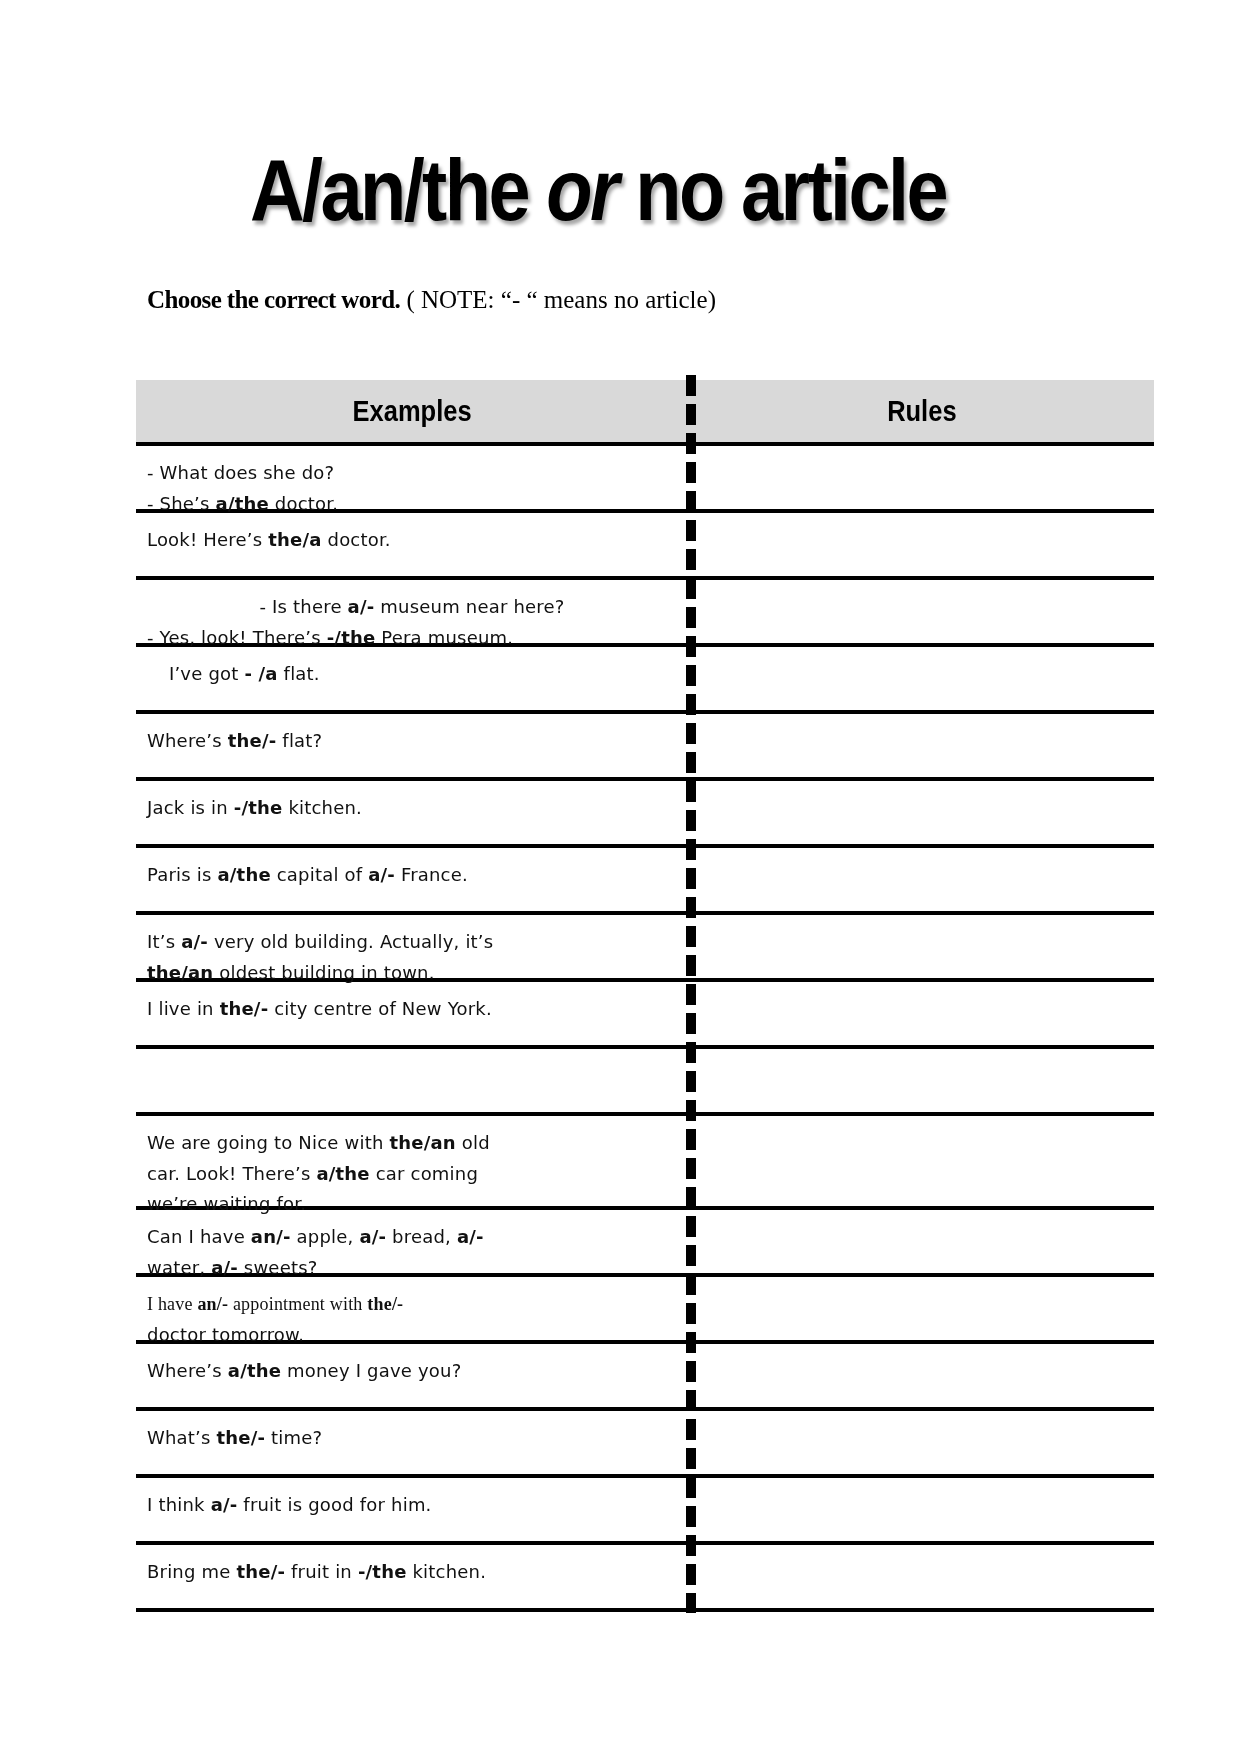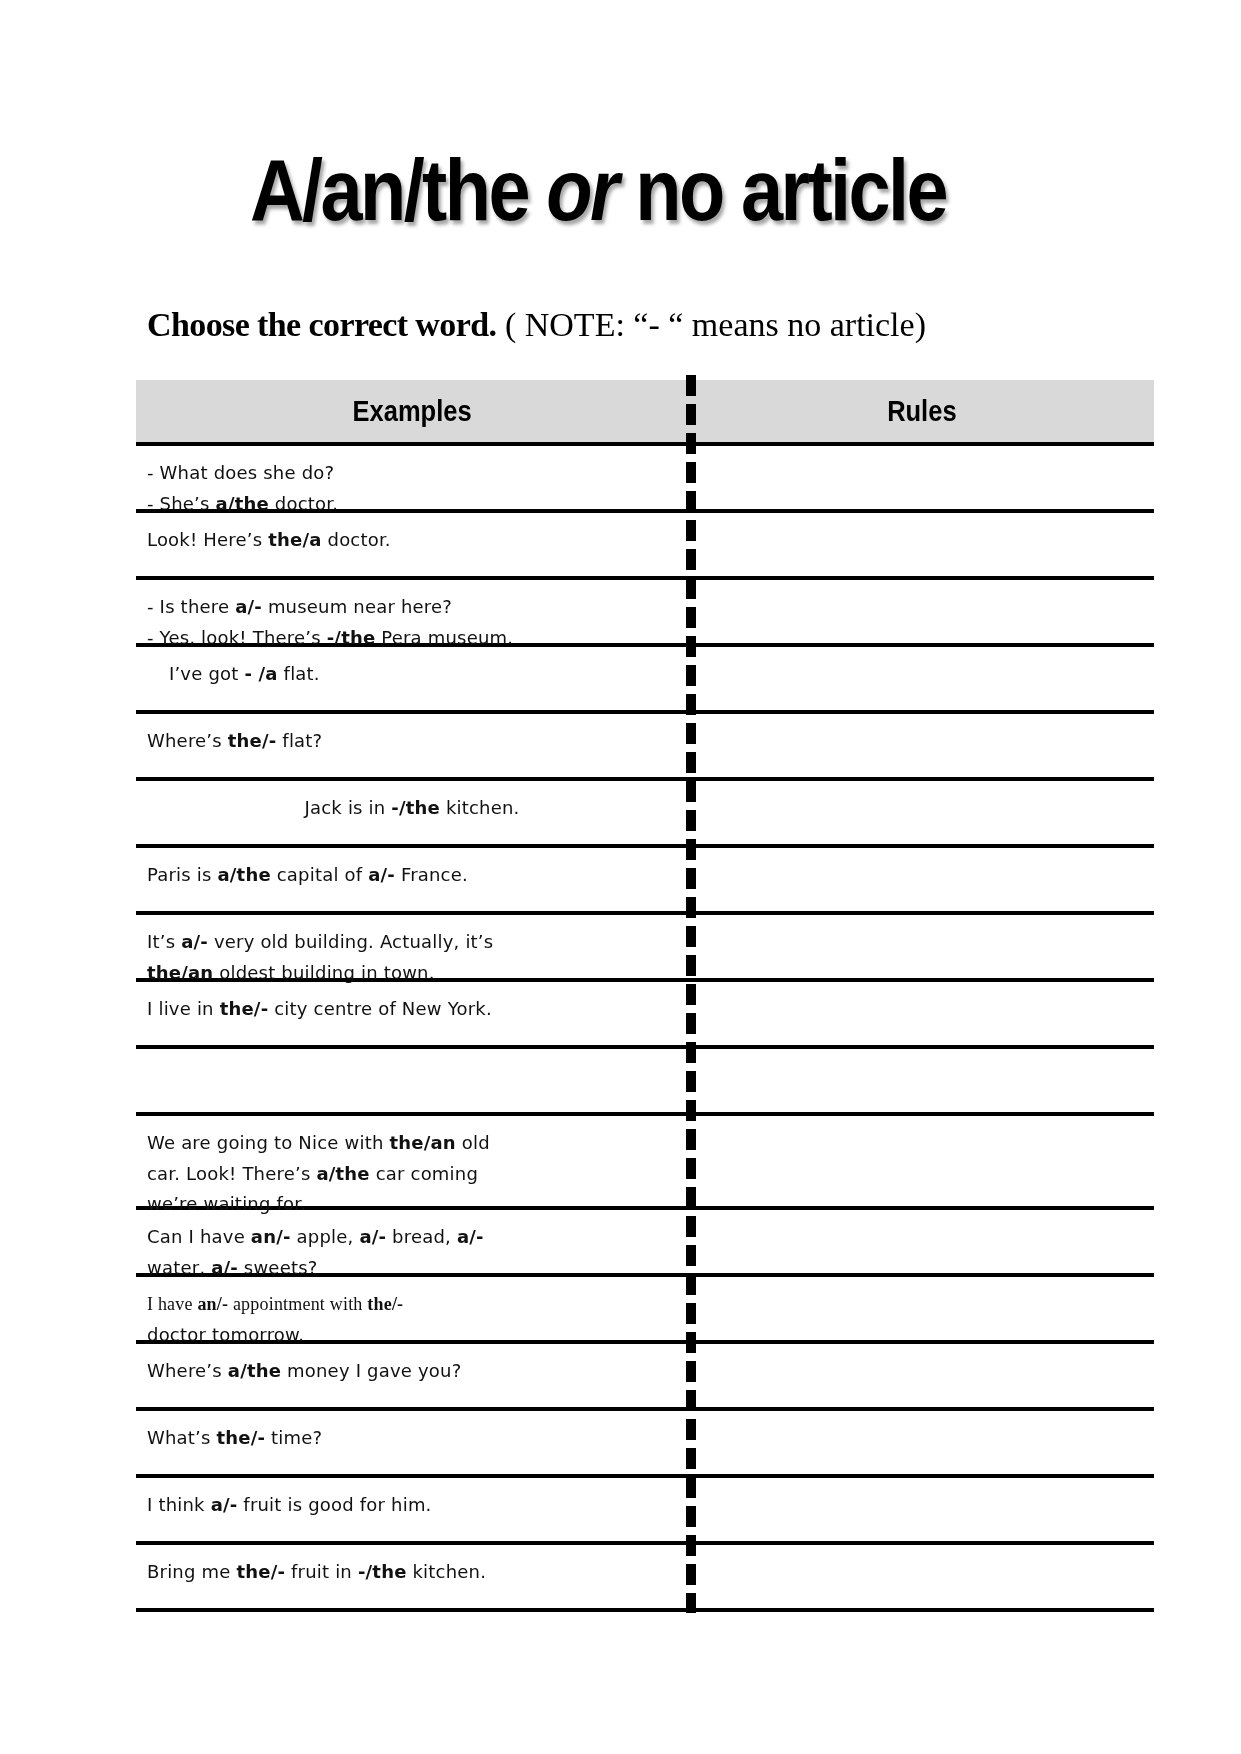--- a/index.html
+++ b/index.html
@@ -6,22 +6,22 @@
   body { width: 1241px; height: 1754px; position: relative; overflow: hidden; color: #000; }
   .title {
     position: absolute; left: 250px; top: 140px; width: 740px; height: 100px;
     font-family: "Liberation Sans", sans-serif; font-weight: bold; font-size: 88px;
     line-height: 100px; white-space: nowrap; letter-spacing: -3px;
     transform: scaleX(0.86); transform-origin: left center;
     text-shadow: 3px 4px 4px rgba(0,0,0,0.35);
   }
   .title .or { font-style: italic; }
   .instructions {
-    position: absolute; left: 147px; top: 308px; height: 34px;
-    font-family: "Liberation Serif", serif; font-size: 34px; line-height: 34px; white-space: nowrap;
+    position: absolute; left: 147px; top: 283px; height: 34px;
+    font-family: "Liberation Serif", serif; font-size: 25px; line-height: 34px; white-space: nowrap;
   }
   .instructions .bold { font-weight: bold; letter-spacing: -0.6px; }
   .table { position: absolute; left: 136px; top: 380px; width: 1018px; }
   .header {
     position: relative; height: 62px; background: #d9d9d9; border-bottom: 4px solid #000;
     font-family: "Liberation Sans", sans-serif; font-weight: bold; font-size: 30px;
   }
   .header .col-ex { position: absolute; left: 0; top: 0; width: 553px; height: 62px; line-height: 62px; text-align: center; }
   .header .col-ex span, .header .col-ru span { display: inline-block; transform: scaleX(0.85); }
   .header .col-ru { position: absolute; left: 553px; top: 0; width: 465px; height: 62px; line-height: 62px; text-align: center; }
@@ -60,40 +60,40 @@
         <div class="cell-ru"></div>
       </div>
       <div class="row">
         <div class="cell-ex">
           <div style="white-space: pre;"><span>Look! Here’s </span><b>the/a</b><span> doctor.</span></div>
         </div>
         <div class="cell-ru"></div>
       </div>
       <div class="row">
         <div class="cell-ex">
-          <div style="white-space: pre;"><span>- Is there </span><b>a/-</b><span> museum near here?</span></div>
+          <div style="white-space: pre; text-align: center;"><span>- Is there </span><b>a/-</b><span> museum near here?</span></div>
           <div style="white-space: pre;"><span>- Yes, look! There’s </span><b>-/the</b><span> Pera museum.</span></div>
         </div>
         <div class="cell-ru"></div>
       </div>
       <div class="row">
         <div class="cell-ex">
           <div style="white-space: pre; margin-left: 16px;"><span> I’ve got </span><b>- /a</b><span> flat.</span></div>
         </div>
         <div class="cell-ru"></div>
       </div>
       <div class="row">
         <div class="cell-ex">
           <div style="white-space: pre;"><span>Where’s </span><b>the/-</b><span> flat?</span></div>
         </div>
         <div class="cell-ru"></div>
       </div>
       <div class="row">
         <div class="cell-ex">
-          <div style="white-space: pre; text-align: center;"><span>Jack is in </span><b>-/the</b><span> kitchen.</span></div>
+          <div style="white-space: pre;"><span>Jack is in </span><b>-/the</b><span> kitchen.</span></div>
         </div>
         <div class="cell-ru"></div>
       </div>
       <div class="row">
         <div class="cell-ex">
           <div style="white-space: pre;"><span>Paris is </span><b>a/the</b><span> capital of </span><b>a/-</b><span> France.</span></div>
         </div>
         <div class="cell-ru"></div>
       </div>
       <div class="row">

